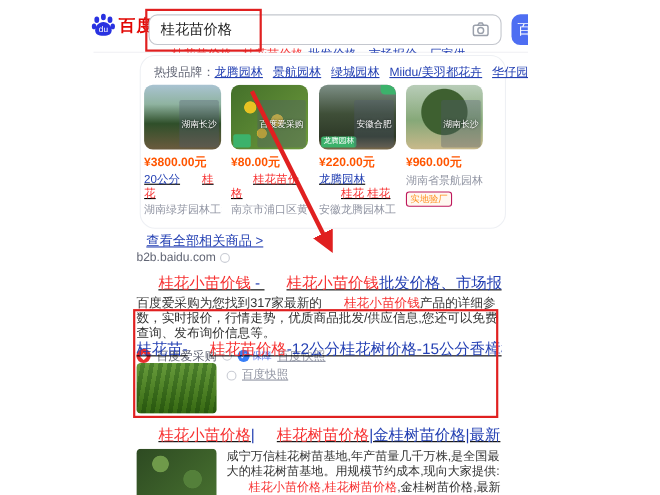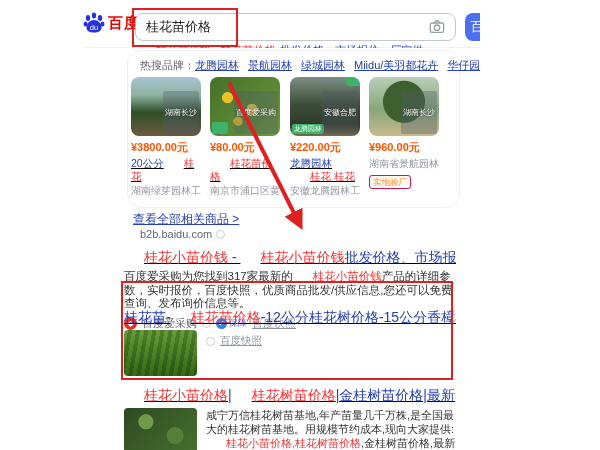--- a/index.html
+++ b/index.html
@@ -44,21 +44,21 @@
   .gbadge { position:absolute; left:2px; bottom:2px; background:#3cb26b; color:#fff;
     font-size:7px; padding:0 2px; border-radius:2px; line-height:10px; }
   .price { margin-top:4px; color:#ff5500; font-size:11px; font-weight:bold; }
   .card-link { display:block; font-size:10.5px; line-height:12.5px; text-decoration:underline;
     margin-top:2px; max-height:25px; overflow:hidden; cursor:pointer; }
   .seller { margin-top:2px; color:#9195a3; font-size:10px; white-space:nowrap; overflow:hidden; }
   .cert { display:inline-block; margin-top:2px; color:#ff8f1f; border:1px solid #be185d;
     background:#fff8f0; font-size:8.5px; padding:0 3px; border-radius:3px; line-height:12px; }
   .view-all { position:absolute; left:133px; top:211px; font-size:12px; color:#2440b3;
     text-decoration:underline; cursor:pointer; }
-  .site-row { position:absolute; left:140px; top:228px; font-size:11px; color:#626675;
+  .site-row { position:absolute; left:124px; top:228px; font-size:11px; color:#626675;
     display:flex; align-items:center; gap:4px; }
 
   
   .result { position:absolute; left:124px; width:332px; }
   .r-title { display:block; font-size:14px; line-height:17px; text-decoration:underline;
     cursor:pointer; white-space:nowrap; overflow:hidden; }
   .r-desc { margin-top:4px; font-size:11.5px; line-height:13.5px; color:#333; }
   .c-red  { color:#f73131;margin-left:20px; }
   .c-blue { color:#2440b3; }
   .c-dark { color:#333; }
@@ -157,21 +157,21 @@
         </div><div class="price">¥960.00元</div><div class="seller">湖南省景航园林绿...</div><span class="cert">实地验厂</span></div>
     </div>
   <a class="view-all">查看全部相关商品 &gt;</a>
   <div class="site-row">
     <span>b2b.baidu.com</span>
     <span class="mini-circle"></span>
   </div>
 
   <div class="result" style="top:249px">
     <a class="r-title"><span class="c-red">桂花小苗价钱</span><span class="c-blue"> - </span><span class="c-red">桂花小苗价钱</span><span class="c-blue">批发价格、市场报价、厂家供...</span></a>
-    <div class="r-desc"><span class="c-dark">百度爱采购为您找到317家最新的</span><span class="c-red">桂花小苗价钱</span><span class="c-dark">产品的详细参数，实时报价，百度快照，优质商品批发/供应信息,您还可以免费查询、发布询价信息等。</span></div>
+    <div class="r-desc"><span class="c-dark">百度爱采购为您找到317家最新的</span><span class="c-red">桂花小苗价钱</span><span class="c-dark">产品的详细参数，实时报价，行情走势，优质商品批发/供应信息,您还可以免费查询、发布询价信息等。</span></div>
     <div class="r-source">
       <span class="aicg">◆</span>
       <span>百度爱采购</span>
       <span class="mini-circle"></span>
       <span class="assure">
         <span class="chk">✓</span>
         <span>保障</span>
       </span>
       <a class="snapshot">百度快照</a>
     </div>

